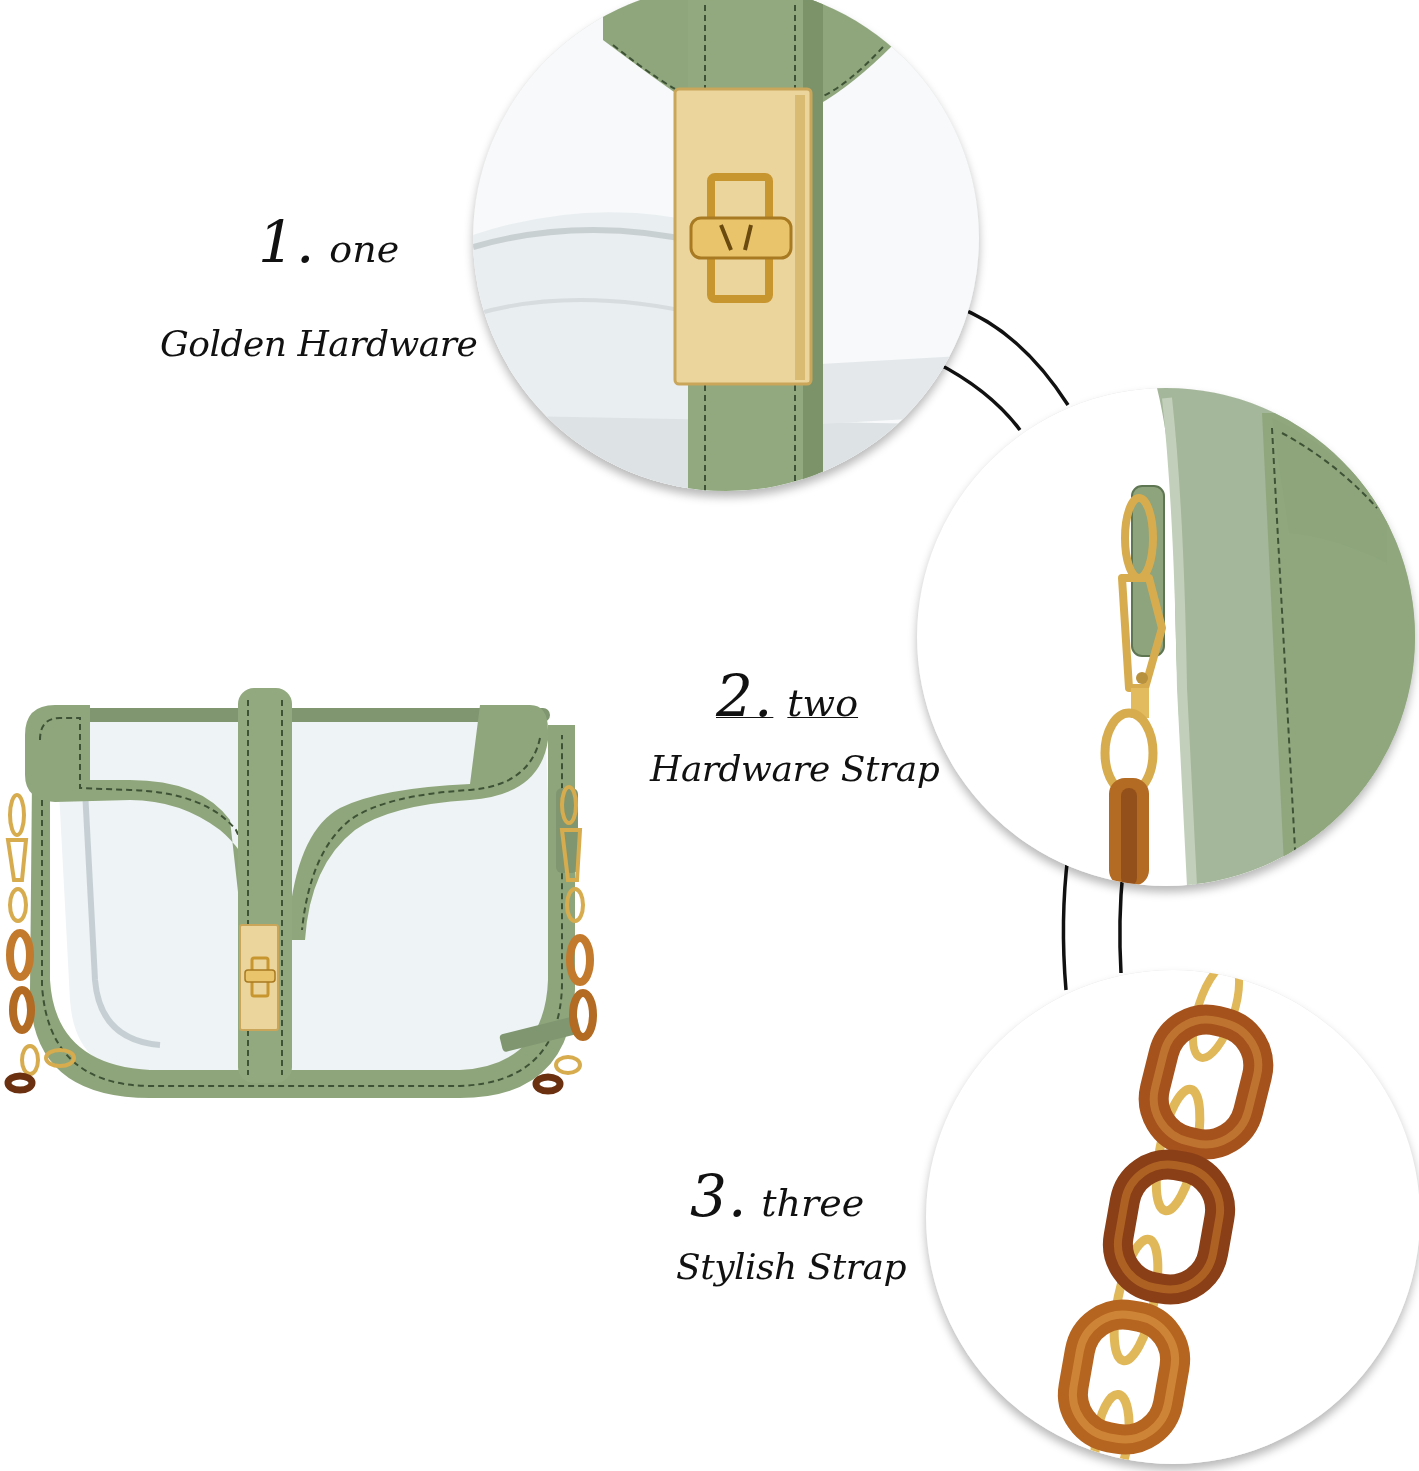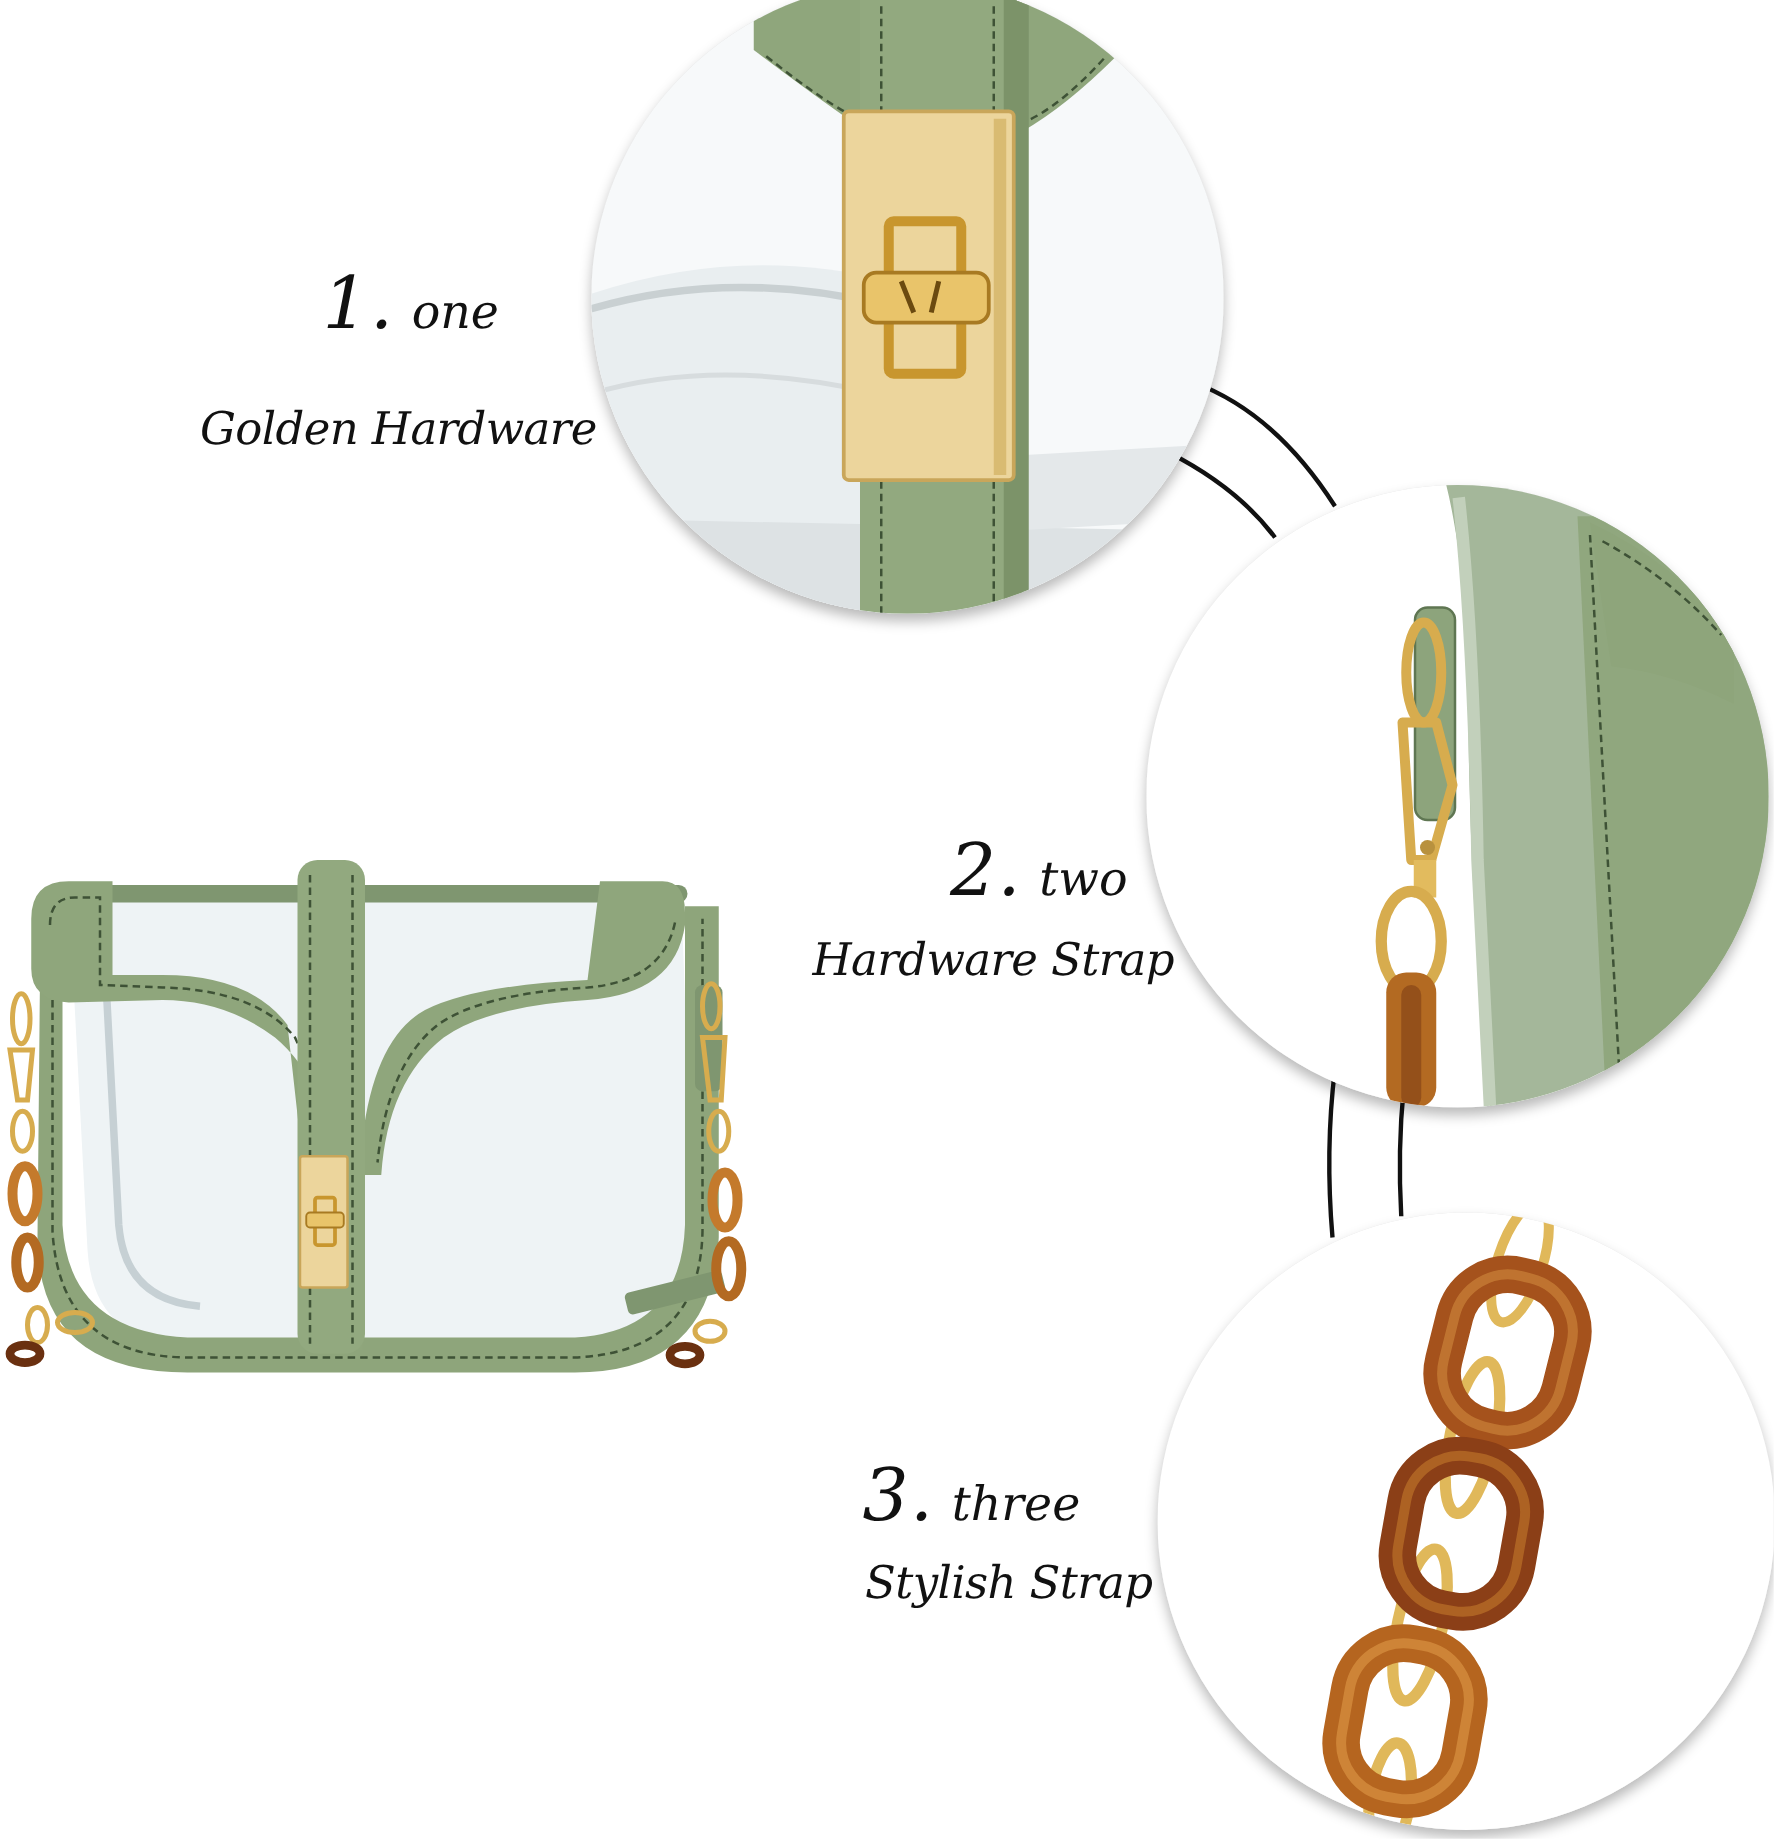--- a/index.html
+++ b/index.html
@@ -22,29 +22,29 @@
   <path d="M935 362 Q990 390 1020 430" fill="none" stroke="#111" stroke-width="3.5"></path>
   <path d="M1068 855 Q1060 920 1066 990" fill="none" stroke="#111" stroke-width="3.5"></path>
   <path d="M1123 870 Q1118 920 1121 973" fill="none" stroke="#111" stroke-width="3.5"></path>
 </svg>
 
 <div class="label-num" style="left:258px;top:208px;">
   <span class="n">1.</span><span class="w">one</span>
 </div>
 <div class="label-sub" style="left:160px;top:312px;margin-top:11px;">Golden Hardware</div>
 
-<div class="label-num" style="left:760px;top:662px;">
+<div class="label-num" style="left:716px;top:662px;text-decoration:underline;">
   <span class="n">2.</span><span class="w">two</span>
 </div>
 <div class="label-sub" style="left:650px;top:748px;">Hardware Strap</div>
 
 <div class="label-num" style="left:690px;top:1162px;">
   <span class="n">3.</span><span class="w">three</span>
 </div>
-<div class="label-sub" style="left:692px;top:1246px;text-align:right;">Stylish Strap</div>
+<div class="label-sub" style="left:676px;top:1246px;text-align:right;">Stylish Strap</div>
 
 <div class="circle" style="left:473px;top:-15px;width:506px;height:506px;">
   <svg width="506" height="506" viewBox="0 0 506 506">
     <rect width="506" height="506" fill="#f7f9fa"></rect>
 
     <path d="M0 250 Q120 210 240 240 L240 506 L0 506 Z" fill="#e9eef0"></path>
     <path d="M0 262 Q110 230 230 258" fill="none" stroke="#c9d0d2" stroke-width="6"></path>
     <path d="M0 330 Q100 300 230 330" fill="none" stroke="#d7dcde" stroke-width="4"></path>
     <path d="M0 430 L506 440 L506 506 L0 506 Z" fill="#dde2e4"></path>
     <path d="M330 380 L506 370 L506 430 L330 440 Z" fill="#e4e8ea"></path>

